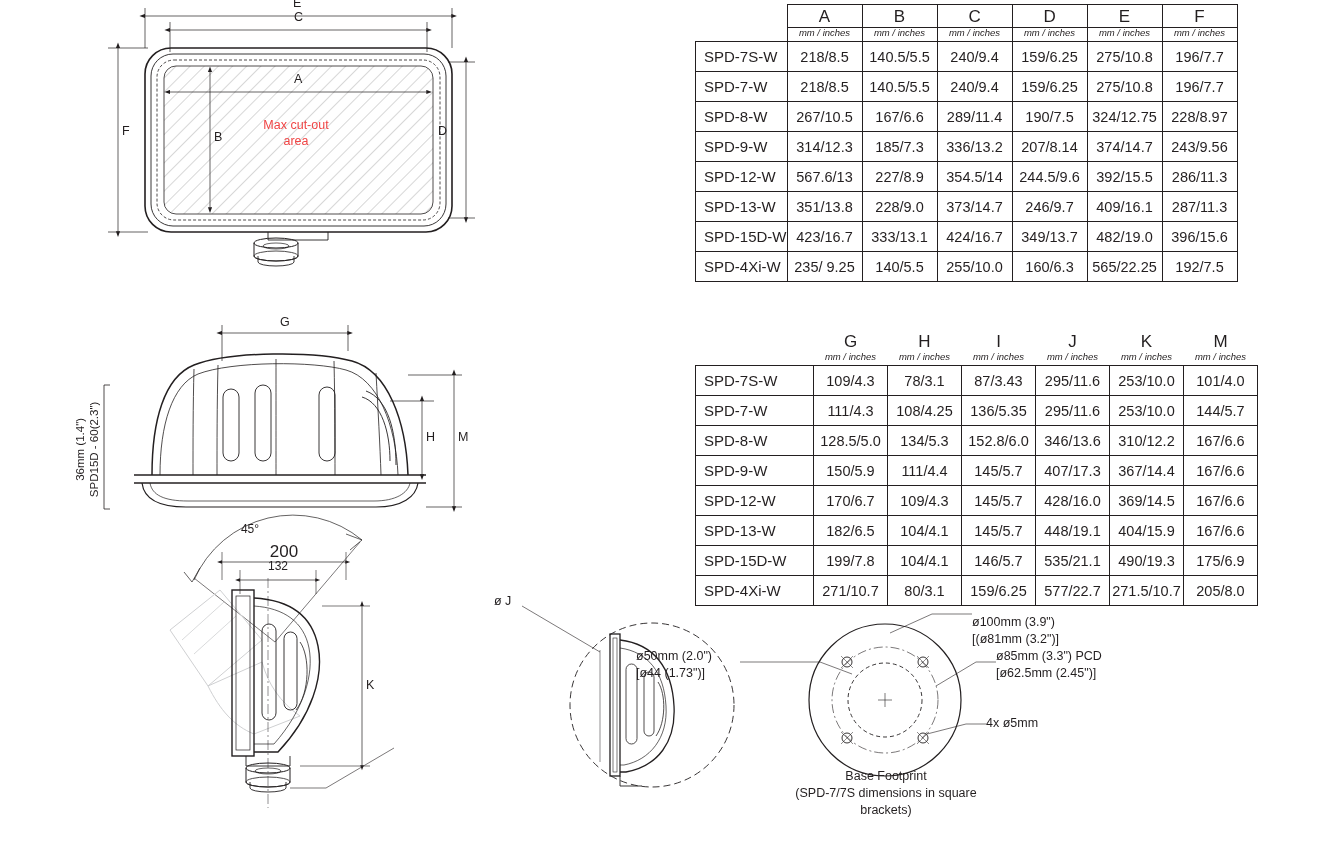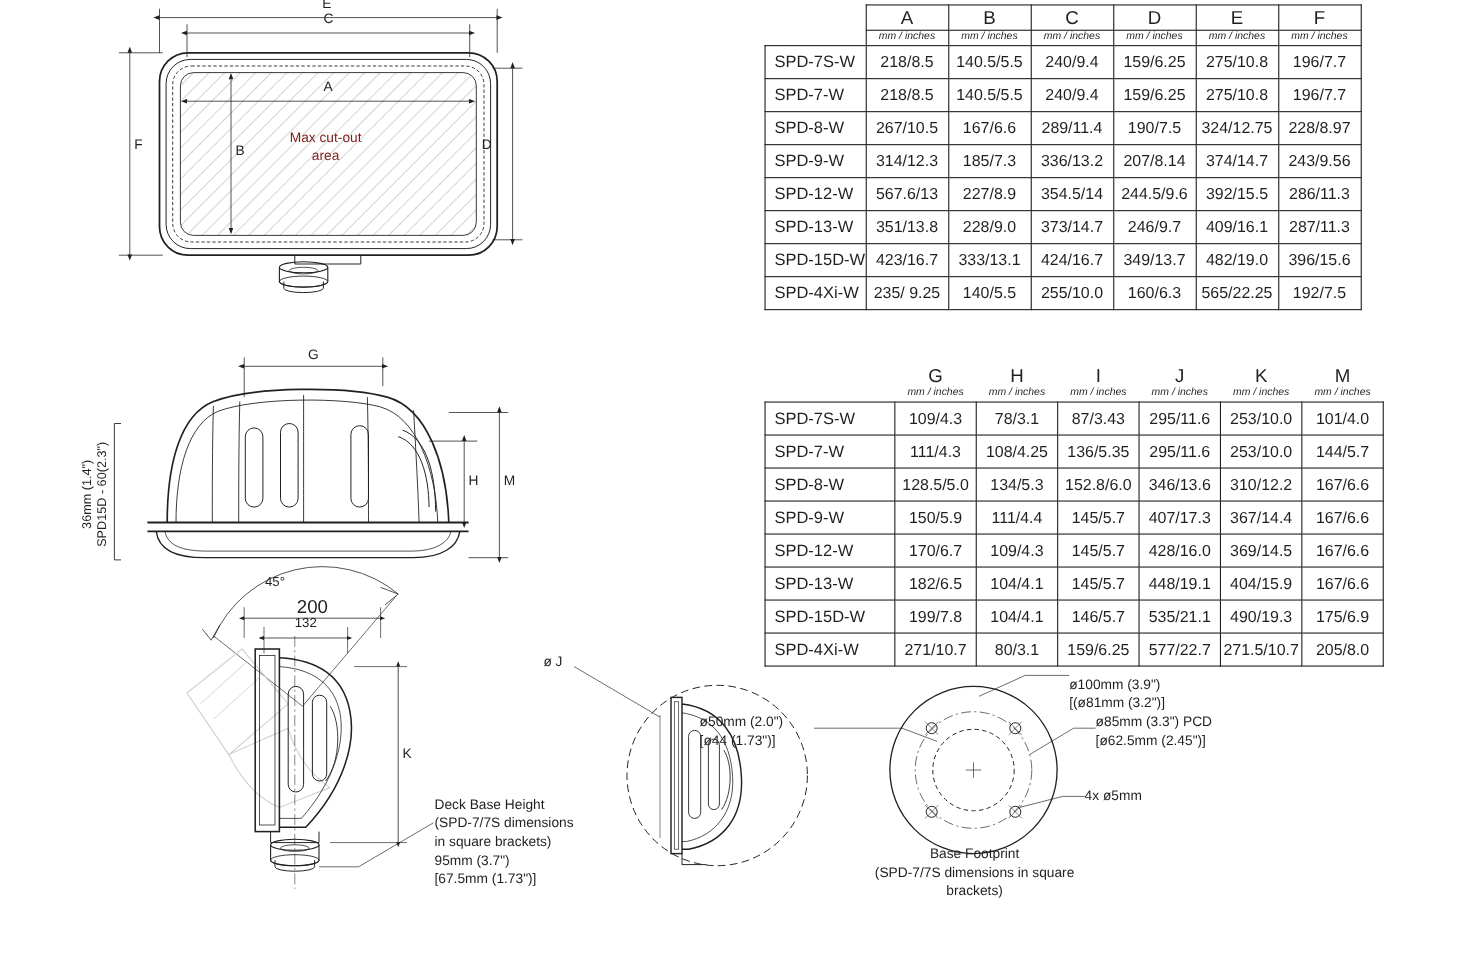--- a/index.html
+++ b/index.html
@@ -85,21 +85,21 @@
       <ellipse cx="176" cy="256" rx="22" ry="5" fill="none" stroke="#231f20" stroke-width="0.8"></ellipse>
       <path d="M158 256 L158 262 A18 4 0 0 0 194 262 L194 256" fill="none" stroke="#231f20" stroke-width="0.9"></path>
       <ellipse cx="176" cy="246" rx="13" ry="3" fill="none" stroke="#231f20" stroke-width="0.7"></ellipse>
     </svg>
     <span class="dimletter" style="left:193px;top:-4px;">E</span>
     <span class="dimletter" style="left:194px;top:10px;">C</span>
     <span class="dimletter" style="left:194px;top:72px;">A</span>
     <span class="dimletter" style="left:114px;top:130px;">B</span>
     <span class="dimletter" style="left:22px;top:124px;">F</span>
     <span class="dimletter" style="left:338px;top:124px;">D</span>
-    <span class="lbl c" style="left:136px;top:118px;width:120px;color:#7f1d1d;font-size:12.5px;">Max cut-out
+    <span class="lbl c" style="left:136px;top:118px;width:120px;color:#ef4444;font-size:12.5px;">Max cut-out
 area</span>
   </div>
 
   <div class="abs" style="left:90px;top:325px;width:420px;height:200px;">
     <svg width="420" height="200" viewBox="0 0 420 200">
       <defs>
         <marker id="arrL2" markerWidth="9" markerHeight="9" refX="8" refY="3" orient="auto">
           <path d="M8,0 L0,3 L8,6 z" fill="#231f20"></path>
         </marker>
         <marker id="arrR2" markerWidth="9" markerHeight="9" refX="1" refY="3" orient="auto">
@@ -197,25 +197,20 @@
       <line x1="150" y1="246" x2="220" y2="246" stroke="#231f20" stroke-width="0.6"></line>
       <line x1="212" y1="86" x2="212" y2="246" stroke="#231f20" stroke-width="0.7" marker-start="url(#arrL3)" marker-end="url(#arrR3)"></line>
 
       <line x1="176" y1="268" x2="244" y2="228" stroke="#231f20" stroke-width="0.6"></line>
       <line x1="140" y1="268" x2="176" y2="268" stroke="#231f20" stroke-width="0.6"></line>
     </svg>
     <span class="lbl c" style="left:80px;top:2px;width:40px;font-size:12px;">45°</span>
     <span class="lbl c" style="left:114px;top:21px;width:40px;font-size:17px;">200</span>
     <span class="lbl c" style="left:108px;top:39px;width:40px;font-size:12px;">132</span>
     <span class="dimletter" style="left:216px;top:158px;">K</span>
-    <span class="cap" style="left:245px;top:203px;width:165px;text-align:left;">Deck Base Height
-(SPD-7/7S dimensions
-in square brackets)
-95mm (3.7")
-[67.5mm (1.73")]</span>
   </div>
 
   <div class="abs" style="left:480px;top:590px;width:250px;height:230px;margin-left:12px;">
     <svg width="250" height="230" viewBox="0 0 250 230">
 
       <line x1="30" y1="16" x2="108" y2="62" stroke="#231f20" stroke-width="0.6"></line>
 
       <circle cx="160" cy="115" r="82" fill="none" stroke="#231f20" stroke-width="0.9" stroke-dasharray="7,4"></circle>
 
       <rect x="118" y="44" width="10" height="142" fill="none" stroke="#231f20" stroke-width="1.3"></rect>

